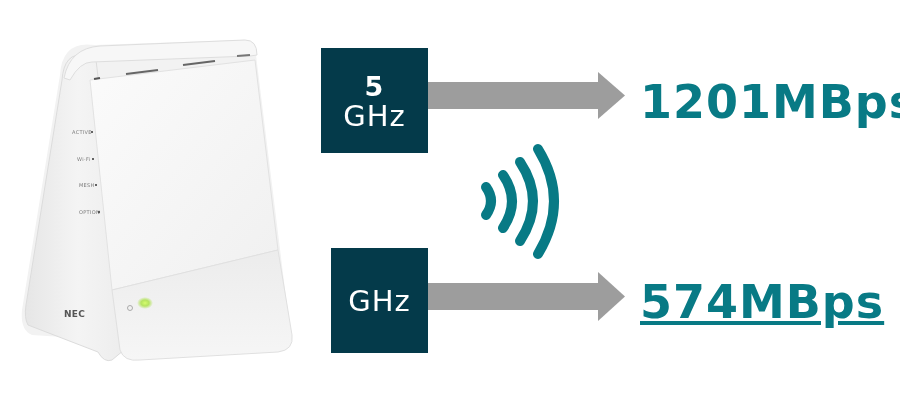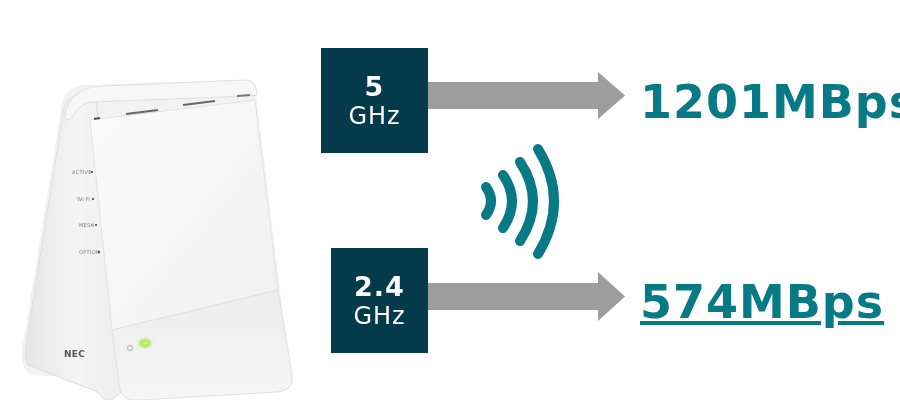--- a/index.html
+++ b/index.html
@@ -1,28 +1,28 @@
 <!DOCTYPE html>
 <html><head>
 <meta charset="utf-8">
 <style>
   html,body{margin:0;padding:0;background:#fff;}
   body{width:900px;height:400px;position:relative;overflow:hidden;font-family:"DejaVu Sans",sans-serif;}
   .abs{position:absolute;}
   .band-box{position:absolute;background:#043a4a;color:#fff;display:flex;flex-direction:column;align-items:center;justify-content:center;}
   .band-num{font-size:27px;font-weight:bold;line-height:31px;letter-spacing:1px;}
-  .band-unit{font-size:24px;line-height:28px;letter-spacing:1px;}
+  .band-unit{font-size:29px;line-height:28px;letter-spacing:1px;}
   .speed{position:absolute;color:#087a85;font-size:46px;font-weight:bold;letter-spacing:1px;line-height:50px;}
   .led-label{position:absolute;font-size:5px;color:#7a7a7a;letter-spacing:0.3px;}
   .led-dot{position:absolute;width:2px;height:2px;background:#333;border-radius:50%;}
 </style>
 </head>
 <body>
 
-<div class="abs" style="left:0;top:0;width:310px;height:336px;margin-top:40px;">
+<div class="abs" style="left:0;top:0;width:310px;height:336px;">
   <svg width="310" height="400" viewBox="0 0 310 400" style="position:absolute;left:0;top:0;">
     <defs>
       <linearGradient id="sideG" x1="0" x2="1" y1="0" y2="0">
         <stop offset="0" stop-color="#e6e6e6"></stop>
         <stop offset="0.5" stop-color="#f4f4f4"></stop>
         <stop offset="1" stop-color="#ececec"></stop>
       </linearGradient>
       <linearGradient id="frontG" x1="0" x2="1" y1="0" y2="1">
         <stop offset="0" stop-color="#fbfbfb"></stop>
         <stop offset="1" stop-color="#f0f0f0"></stop>
@@ -85,21 +85,20 @@
   <g fill="none" stroke="#087a85" stroke-width="10" stroke-linecap="round">
     <path d="M16,47 Q26,61 16,75"></path>
     <path d="M33,35 Q51,61 33,88"></path>
     <path d="M50,22 Q76,61 50,101"></path>
     <path d="M68,9 Q100,61 68,114"></path>
   </g>
 </svg>
 
 <div>
   <div class="band-box" style="left:331px;top:248px;width:97px;height:105px;">
-    <span class="band-num">2.4</span>
     <span class="band-unit">GHz</span>
   </div>
   <svg class="abs" style="left:428px;top:271px;" width="200" height="52" viewBox="0 0 200 52">
     <rect x="0" y="12" width="172" height="27" fill="#9d9d9d"></rect>
     <polygon points="170,1 197,25.5 170,50" fill="#9d9d9d"></polygon>
   </svg>
   <span class="speed" style="left:640px;top:277px;text-decoration:underline;">574MBps</span>
 </div>
 
 </body></html>

